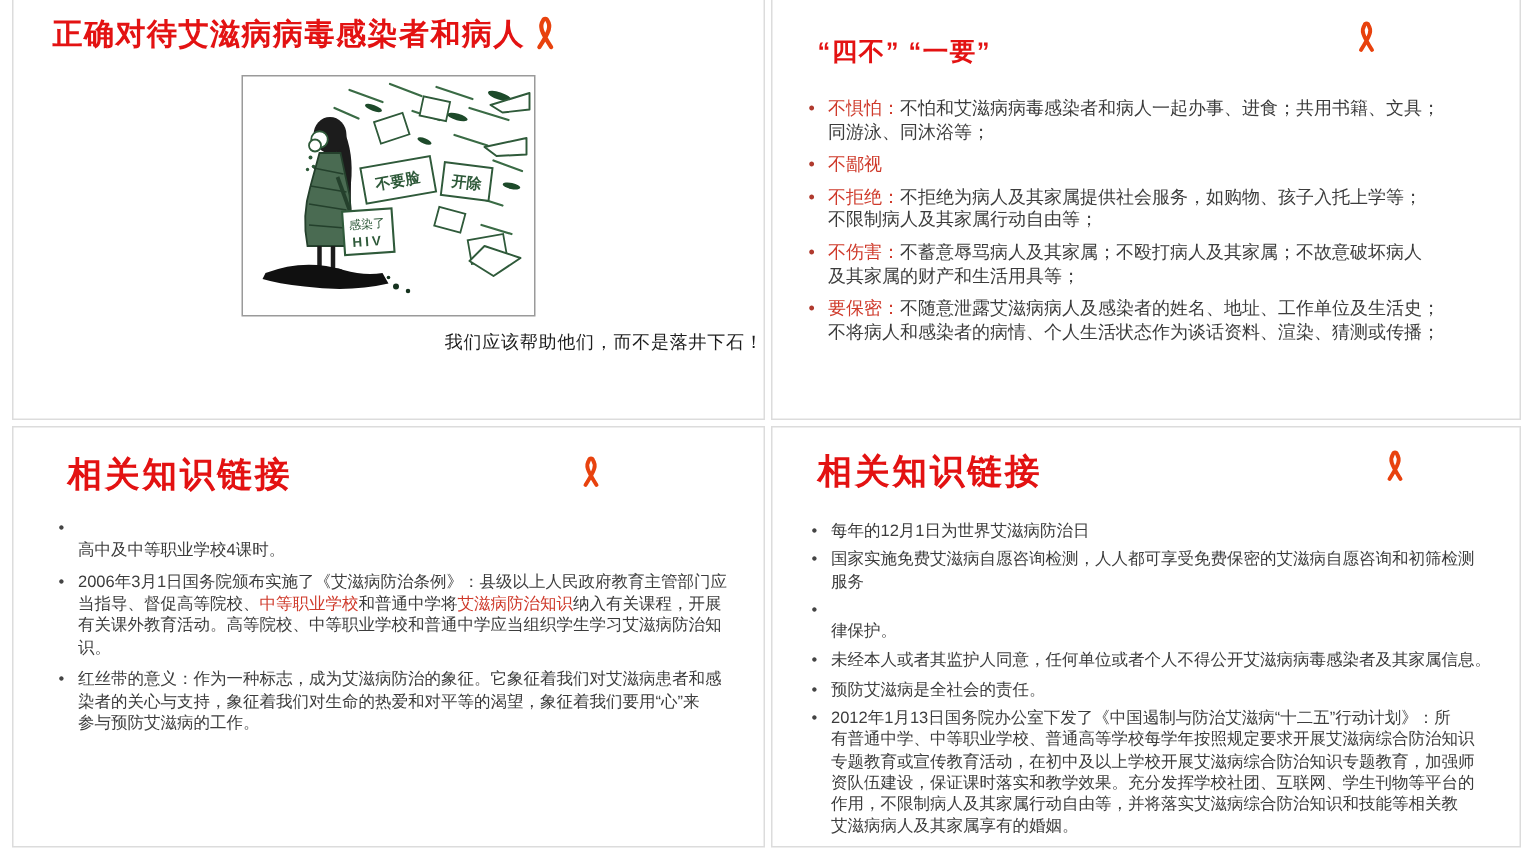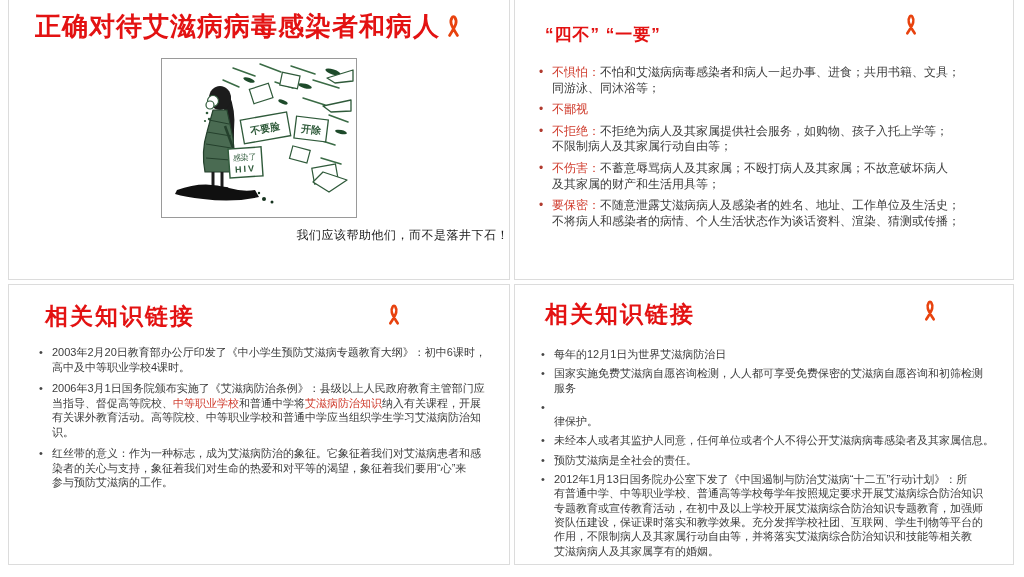--- a/index.html
+++ b/index.html
@@ -9,21 +9,21 @@
   *{margin:0;padding:0;box-sizing:border-box;}
   html,body{width:1024px;height:577px;overflow:hidden;background:#ffffff;
     font-family:"Liberation Sans","DejaVu Sans",sans-serif;}
   .stage{position:relative;width:1024px;height:577px;background:#fff;}
   .slide{position:absolute;background:#fff;border:1px solid #dcdcdc;overflow:hidden;}
   #slide1{left:8px;top:-2px;width:502px;height:282px;}
   #slide2{left:514px;top:-2px;width:500px;height:282px;}
   #slide3{left:8px;top:284px;width:502px;height:281px;}
   #slide4{left:514px;top:284px;width:500px;height:281px;}
 
-  .t-big{color:var(--title_red);font-weight:bold;font-size:26px;letter-spacing:1px;}
+  .t-big{color:var(--title_red);font-weight:bold;font-size:20px;letter-spacing:1px;}
   .t-huge{color:var(--title_red);font-weight:bold;font-size:23px;letter-spacing:2px;}
   .t-med{color:var(--title_red);font-weight:bold;font-size:17px;letter-spacing:1px;}
 
   .s1-head{display:flex;align-items:center;margin:10px 0 0 26px;}
   .s1-head .ribbon{margin-left:6px;}
   .figure{width:196px;margin:14px auto 0 auto;border:1px solid #9a9a9a;background:#fff;padding:1px;}
   .caption{text-align:right;margin-top:9px;font-size:12px;color:#1c1c1c;letter-spacing:0.5px;}
 
   .head-rel{position:relative;height:44px;}
   #slide2 .head-rel .t-med{position:absolute;left:30px;top:24px;}
@@ -164,21 +164,21 @@
   <div class="slide" id="slide3">
     <div class="head-rel">
       <span class="t-huge">相关知识链接</span>
       <span class="ribbon">
         <svg width="14" height="24" viewBox="0 0 16 26">
           <path d="M6.5 3.5 C7 2 9 2 9.5 3.5 M6.5 3.5 C3.8 7.5 4.8 11 12.2 22.5 M9.5 3.5 C12.2 7.5 11.2 11 3.8 22.5" fill="none" stroke-width="3" stroke-linecap="round"></path>
         </svg>
       </span>
     </div>
     <ul class="bullets" id="s3-list">
-        <li><span>2003年2月20日教育部办公厅印发了《中小学生预防艾滋病专题教育大纲》：初中6课时，</span><br><span>高中及中等职业学校4课时。</span></li>
+        <li><br><span>高中及中等职业学校4课时。</span></li>
         <li><span>2006年3月1日国务院颁布实施了《艾滋病防治条例》：县级以上人民政府教育主管部门应</span><br><span>当指导、督促高等院校、</span><span class="seg-red">中等职业学校</span><span>和普通中学将</span><span class="seg-red">艾滋病防治知识</span><span>纳入有关课程，开展</span><br><span>有关课外教育活动。高等院校、中等职业学校和普通中学应当组织学生学习艾滋病防治知</span><br><span>识。</span></li>
         <li><span>红丝带的意义：作为一种标志，成为艾滋病防治的象征。它象征着我们对艾滋病患者和感</span><br><span>染者的关心与支持，象征着我们对生命的热爱和对平等的渴望，象征着我们要用“心”来</span><br><span>参与预防艾滋病的工作。</span></li>
       </ul>
   </div>
 
   <div class="slide" id="slide4">
     <div class="head-rel">
       <span class="t-huge">相关知识链接</span>
       <span class="ribbon">
         <svg width="14" height="24" viewBox="0 0 16 26">

